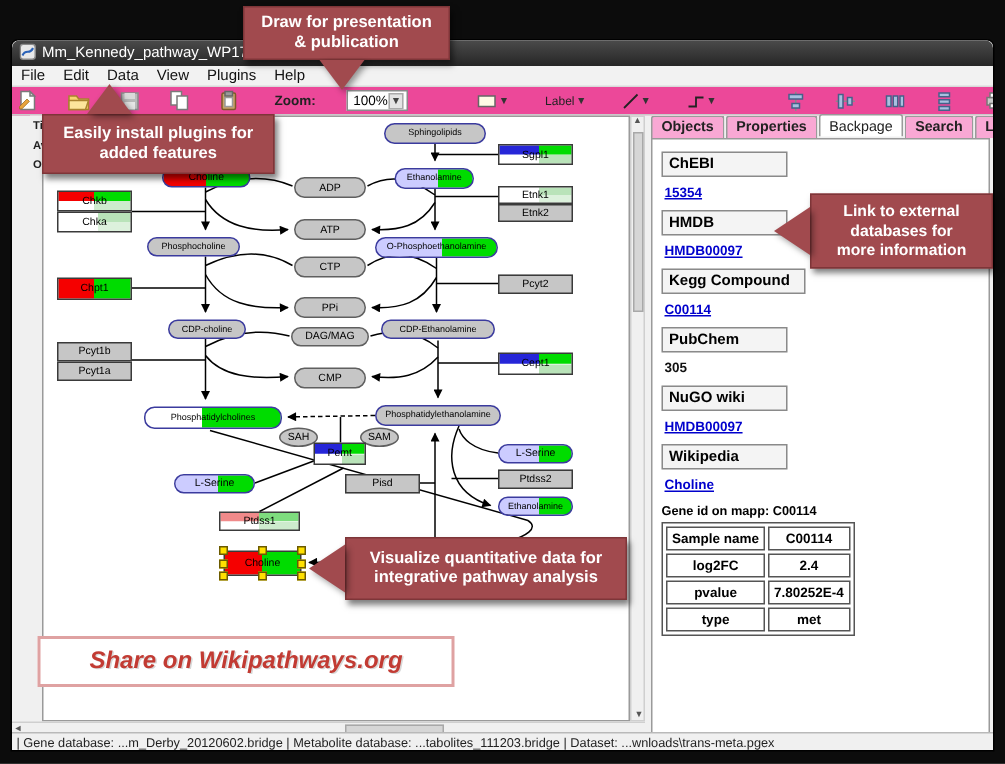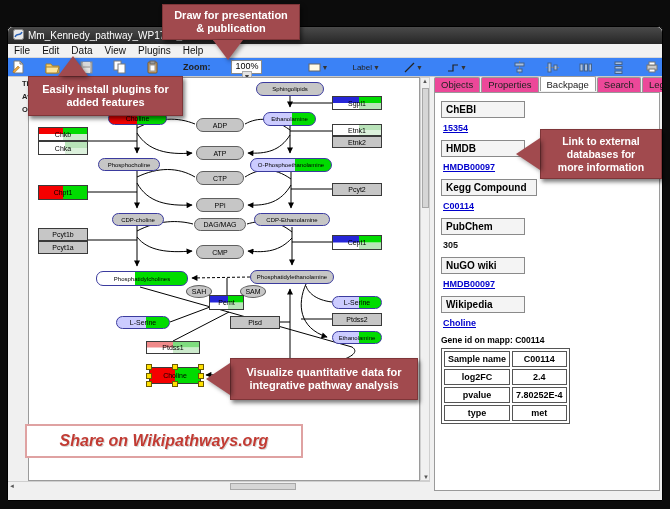--- a/index.html
+++ b/index.html
@@ -8,27 +8,27 @@
         font-family:"Liberation Sans",sans-serif;}
   
   .win{position:absolute;left:7px;top:26px;width:656px;height:475px;background:#f0f0f0;
        border:1px solid #000;border-radius:5px 5px 0 0;overflow:hidden;}
   .titlebar{position:absolute;left:0;top:0;width:100%;height:17px;
             background:linear-gradient(#4a4a4a,#262626);color:#fff;font-size:10px;
             display:flex;align-items:center;padding-left:5px;gap:4px;border-radius:5px 5px 0 0;}
   .menubar{position:absolute;left:0;top:17px;width:100%;height:14px;background:#f2f2f2;
            border-bottom:1px solid #d9d9d9;display:flex;align-items:center;font-size:10px;color:#111;}
   .menu-item{padding:0 6px;}
-  .toolbar{position:absolute;left:0;top:31px;width:100%;height:19px;background:#3b82f6;
+  .toolbar{position:absolute;left:0;top:31px;width:100%;height:19px;background:#ec4899;
            border-bottom:1px solid #c9c9c9;display:flex;align-items:center;gap:20px;padding:0 4px;font-size:9px;}
   .tbtn{width:18px;height:16px;display:flex;align-items:center;justify-content:center;}
   .tsep{width:1px;height:14px;background:#cfcfcf;margin:0 2px;}
   .zoom-label{font-weight:bold;color:#222;margin-left:4px;}
   .combo{background:#fff;border:1px solid #8a8a8a;height:14px;font-size:9px;display:flex;
-         align-items:center;justify-content:space-between;padding:0 2px 0 4px;color:#000;flex-direction:column;}
+         align-items:center;justify-content:space-between;padding:0 2px 0 4px;color:#000;}
   .combo .caret{font-size:7px;color:#444;background:#e4e4e4;border:1px solid #aaa;padding:0 1px;line-height:9px;}
   .ddcaret{font-size:7px;color:#333;margin-left:1px;}
   .tool-dd{display:flex;align-items:center;border:1px solid transparent;padding:0 1px;height:16px;}
   
   .leftstrip{position:absolute;left:12px;top:50px;width:20px;bottom:21px;background:#f0f0f0;
              overflow:hidden;font-size:7.5px;font-weight:bold;color:#222;}
   .leftstrip div{white-space:nowrap;margin:2px 0 4px 2px;}
   
   .canvas{position:absolute;left:20px;top:50px;width:392px;height:404px;background:#fff;
           border:1px solid #9a9a9a;}
@@ -38,22 +38,22 @@
   .hscroll{position:absolute;left:0px;top:454px;width:495px;height:9px;background:#f0f0f0;
            border-top:1px solid #cfcfcf;font-size:6px;color:#555;}
   .hthumb{position:absolute;left:222px;top:1px;width:66px;height:7px;background:#d6d6d6;border:1px solid #a8a8a8;}
   .hscroll-right{position:absolute;left:496px;top:454px;right:0;height:9px;background:#fbfbfb;border-top:1px solid #cfcfcf;}
   .grip{position:absolute;left:40px;top:2px;font-size:6px;color:#999;letter-spacing:1px;}
   .statusbar{position:absolute;left:0;bottom:0;width:100%;height:12px;background:#f0f0f0;
              border-top:1px solid #b9b9b9;font-size:8.5px;color:#222;display:flex;align-items:center;padding-left:3px;white-space:nowrap;overflow:hidden;}
   
   .rpanel{position:absolute;left:422px;top:50px;right:0;bottom:9px;background:#f0f0f0;}
   .tabs{position:absolute;left:4px;top:0;right:2px;height:15px;display:flex;gap:1px;font-size:9.5px;}
-  .tab{background:#ec4899;border:1px solid #9a9a9a;border-bottom:none;padding:1px 6px;color:#222;
-       border-radius:2px 2px 0 0;}
+  .tab{background:#f9a8d4;border:1px solid #9a9a9a;border-bottom:none;padding:1px 6px;color:#222;
+       border-radius:2px 2px 0 0;font-weight:bold;}
   .tab.active{background:#fff;font-weight:normal;position:relative;top:-1px;padding-top:2px;}
   .rcontent{position:absolute;left:4px;top:15px;right:2px;bottom:0;background:#fff;border:1px solid #9a9a9a;
             padding:8px 6px 0 6px;overflow:hidden;}
   .bp-sec{margin-bottom:7px;}
   .bp-head{border:1px solid #8a8a8a;background:#f4f4f4;font-weight:bold;font-size:10px;color:#000;
            padding:2px 4px;width:84px;white-space:nowrap;margin-bottom:5px;}
   .bp-head.wide{width:96px;}
   .bp-link{color:#0000cc;text-decoration:underline;font-weight:bold;font-size:9px;margin:0 0 6px 2px;}
   .bp-val{color:#111;font-weight:bold;font-size:9px;margin:0 0 6px 2px;}
   .expr-title{font-weight:bold;font-size:11px;color:#000;margin:4px 0 10px 0;}
@@ -307,20 +307,21 @@
               </tr>
               <tr>
                 <td>type</td>
                 <td>met</td>
               </tr>
             </tbody>
         </table>
       </div>
     </div>
 
+    <div class="statusbar">| Gene database: ...m_Derby_20120602.bridge | Metabolite database: ...tabolites_111203.bridge | Dataset: ...wnloads\trans-meta.pgex</div>
   </div>
 
   <svg class="links" width="670" height="509">
     <defs>
       <marker id="arr" viewBox="0 0 10 10" refX="9" refY="5" markerWidth="7" markerHeight="6" orient="auto-start-reverse">
         <path d="M0,0 L10,5 L0,10 z" fill="#000"></path>
       </marker>
     </defs>
     <g stroke="#000" stroke-width="1" fill="none">
       <path d="M290,96 L290,107" marker-end="url(#arr)"></path>

